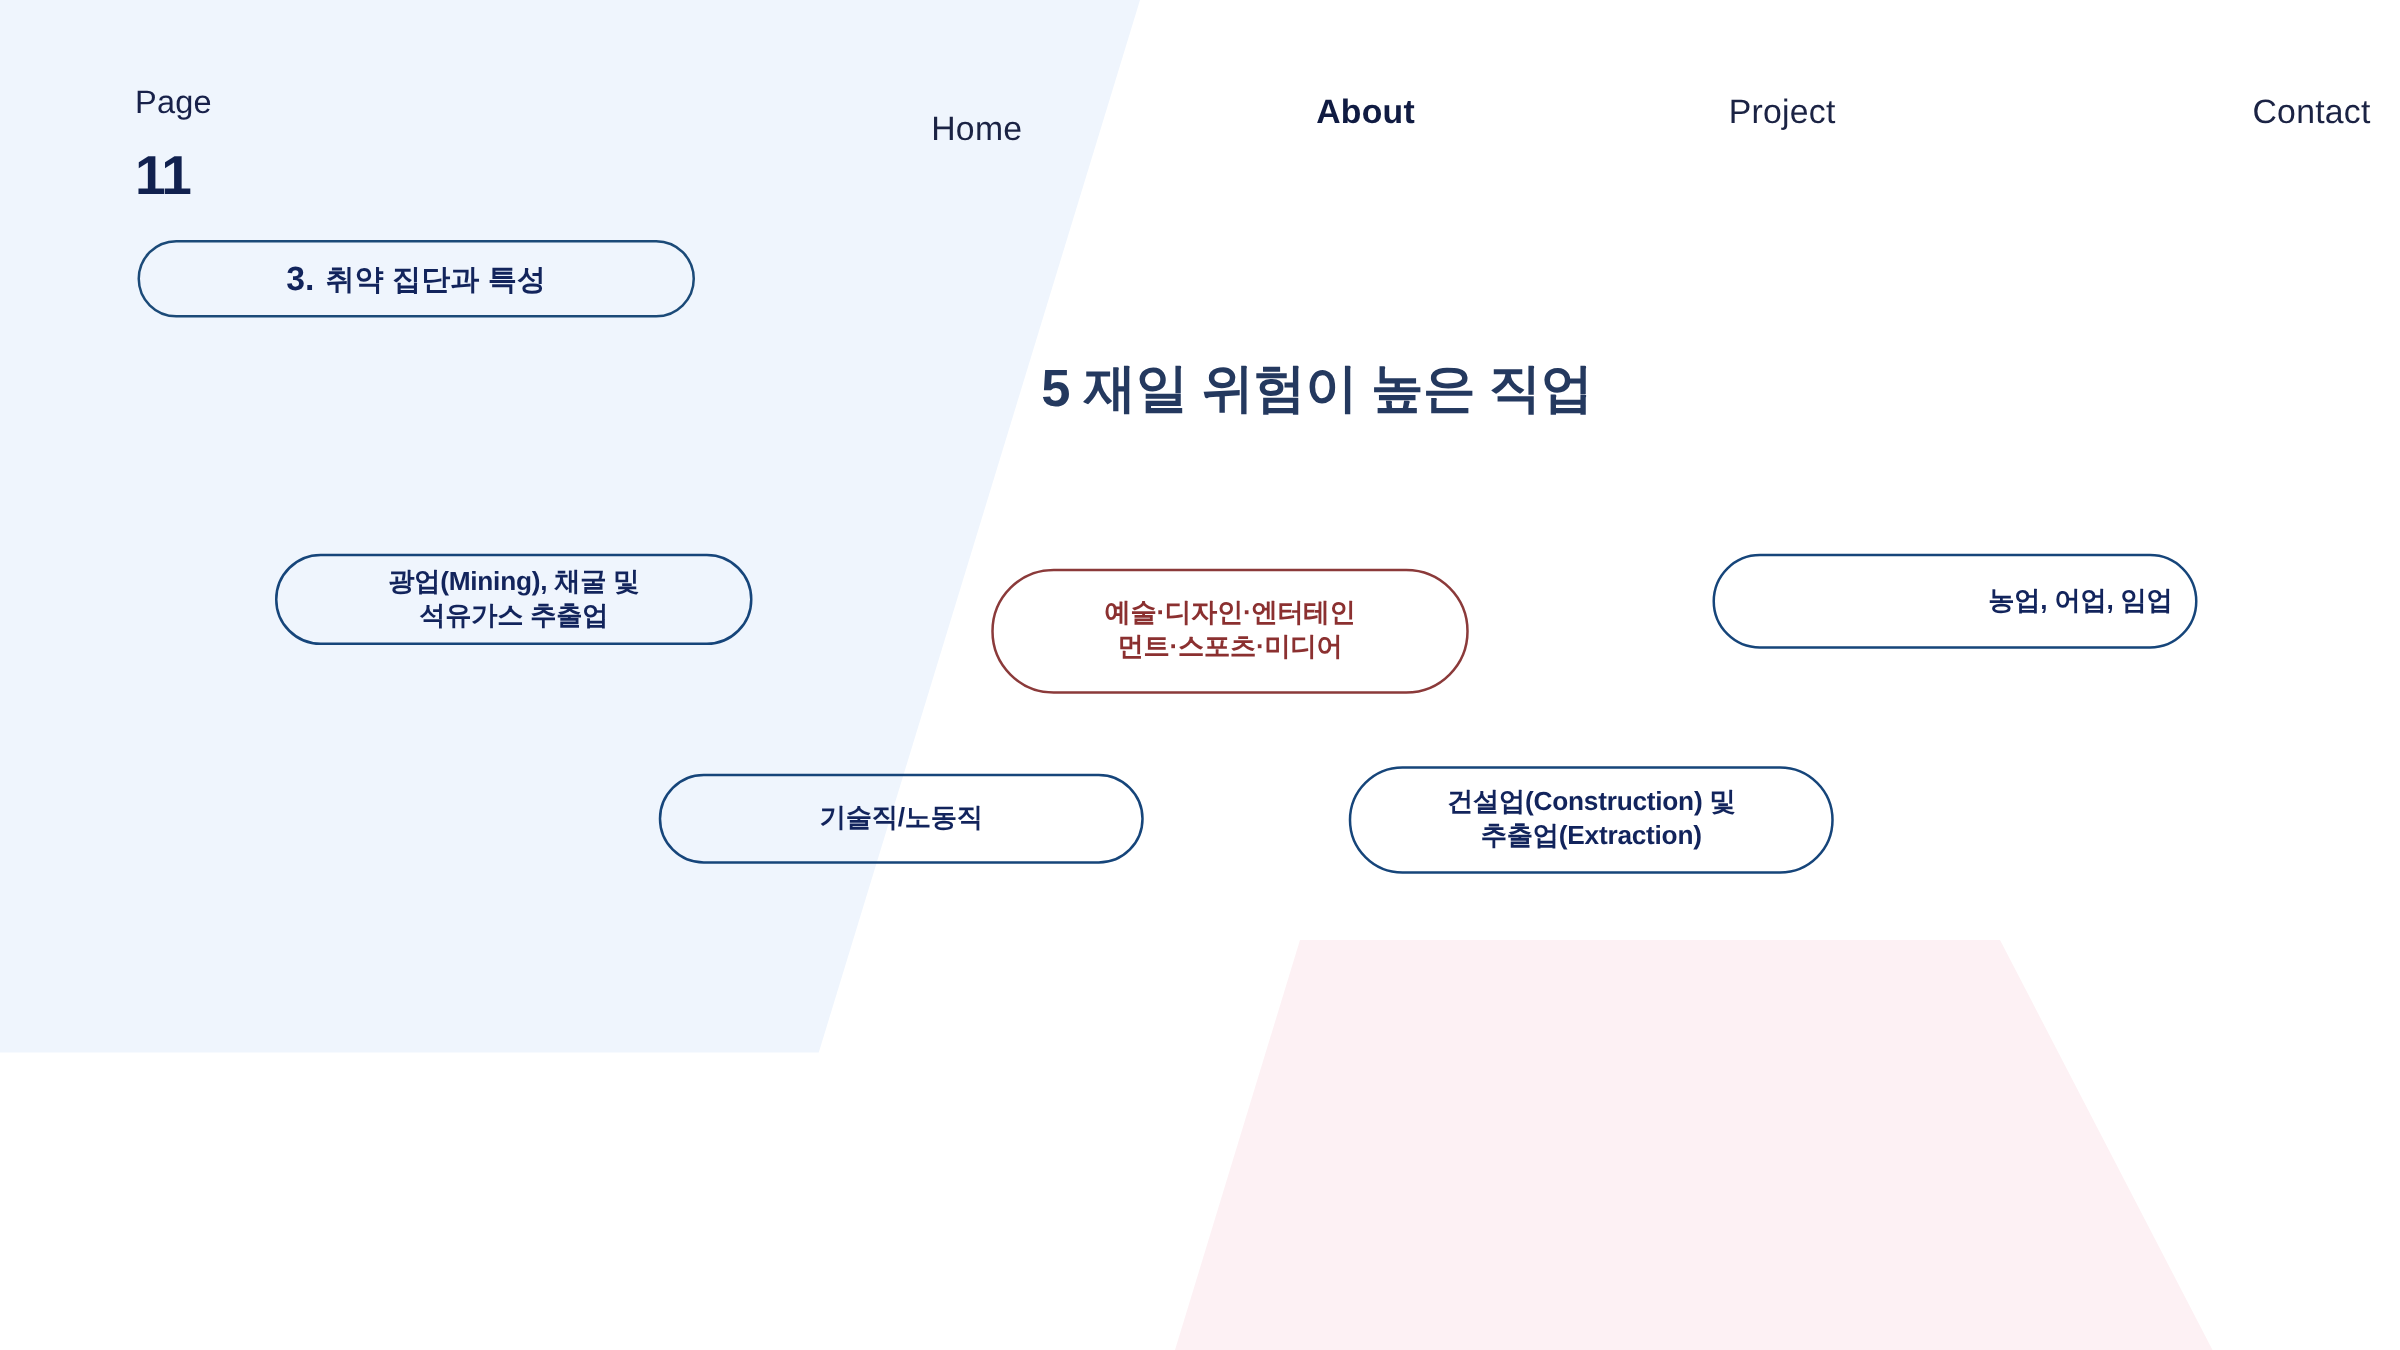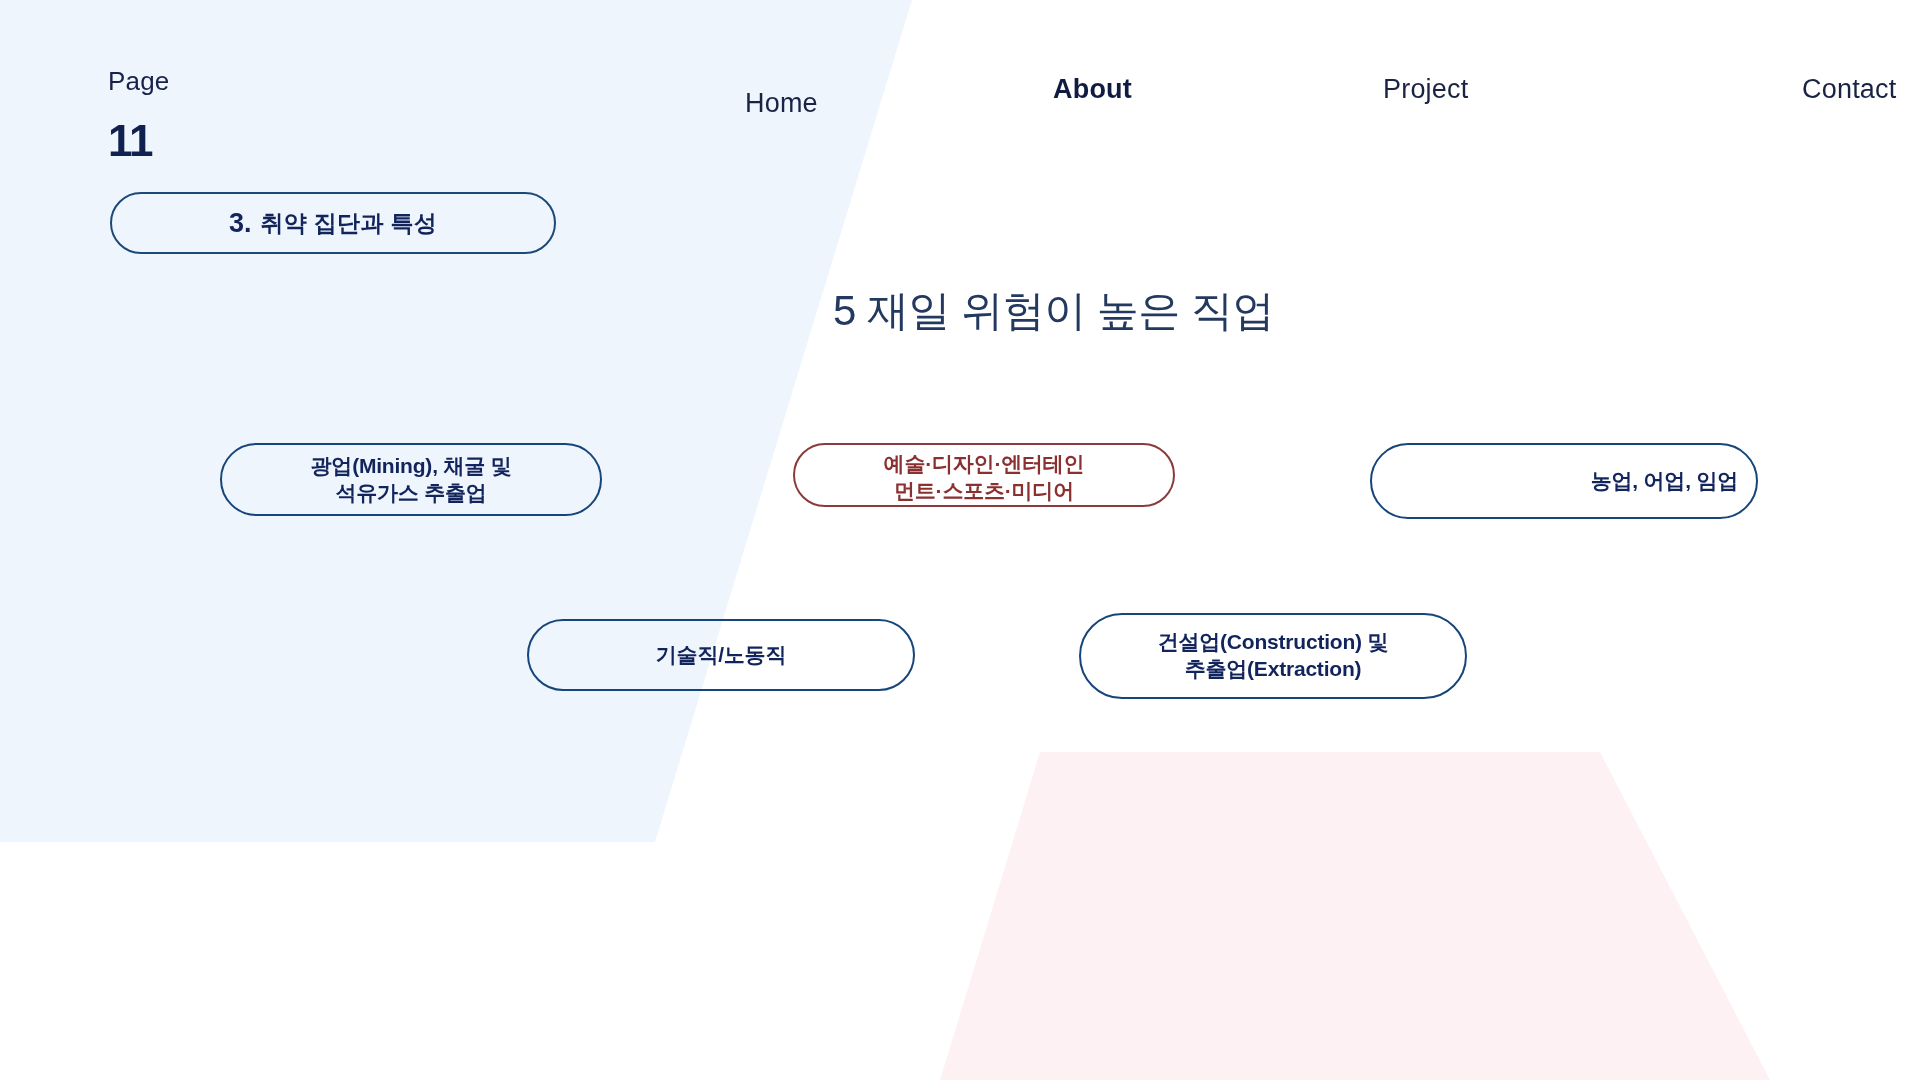--- a/index.html
+++ b/index.html
@@ -103,21 +103,21 @@
     line-height: 1;
     letter-spacing: 0.3px;
   }
 
   
   .content-heading {
     position: absolute;
     left: 833px;
     top: 255px;
     font-size: 42px;
-    font-weight: 400;
+    font-weight: 700;
     color: #24395f;
     letter-spacing: -0.5px;
     white-space: nowrap;
     z-index: 5;
   }
 
   
   .pill {
     position: absolute;
     box-sizing: border-box;
@@ -140,21 +140,21 @@
     white-space: pre-line;
   }
   .pill.is-accent {
     border-color: #8b3a3a;
   }
   .pill.is-accent .pill-text {
     color: #8b3030;
   }
 
   .pill-mining       { left: 220px;  top: 443px; width: 382px; height: 73px; }
-  .pill-arts         { left: 793px;  top: 443px; width: 382px; height: 64px; align-items: flex-end; }
+  .pill-arts         { left: 793px;  top: 455px; width: 382px; height: 100px; }
   .pill-agriculture  { left: 1370px; top: 443px; width: 388px; height: 76px; justify-content: flex-end; }
   .pill-technical    { left: 527px;  top: 619px; width: 388px; height: 72px; }
   .pill-construction { left: 1079px; top: 613px; width: 388px; height: 86px; }
 </style>
 </head>
 <body>
 
 <svg class="bg-layer" viewBox="0 0 1920 1080" preserveAspectRatio="none" aria-hidden="true">
   <polygon points="0,0 912,0 655,842 75,842 0,842" fill="#eff5fd"></polygon>
   <polygon points="1040,752 1600,752 1770,1080 940,1080" fill="#fdf1f4"></polygon>

